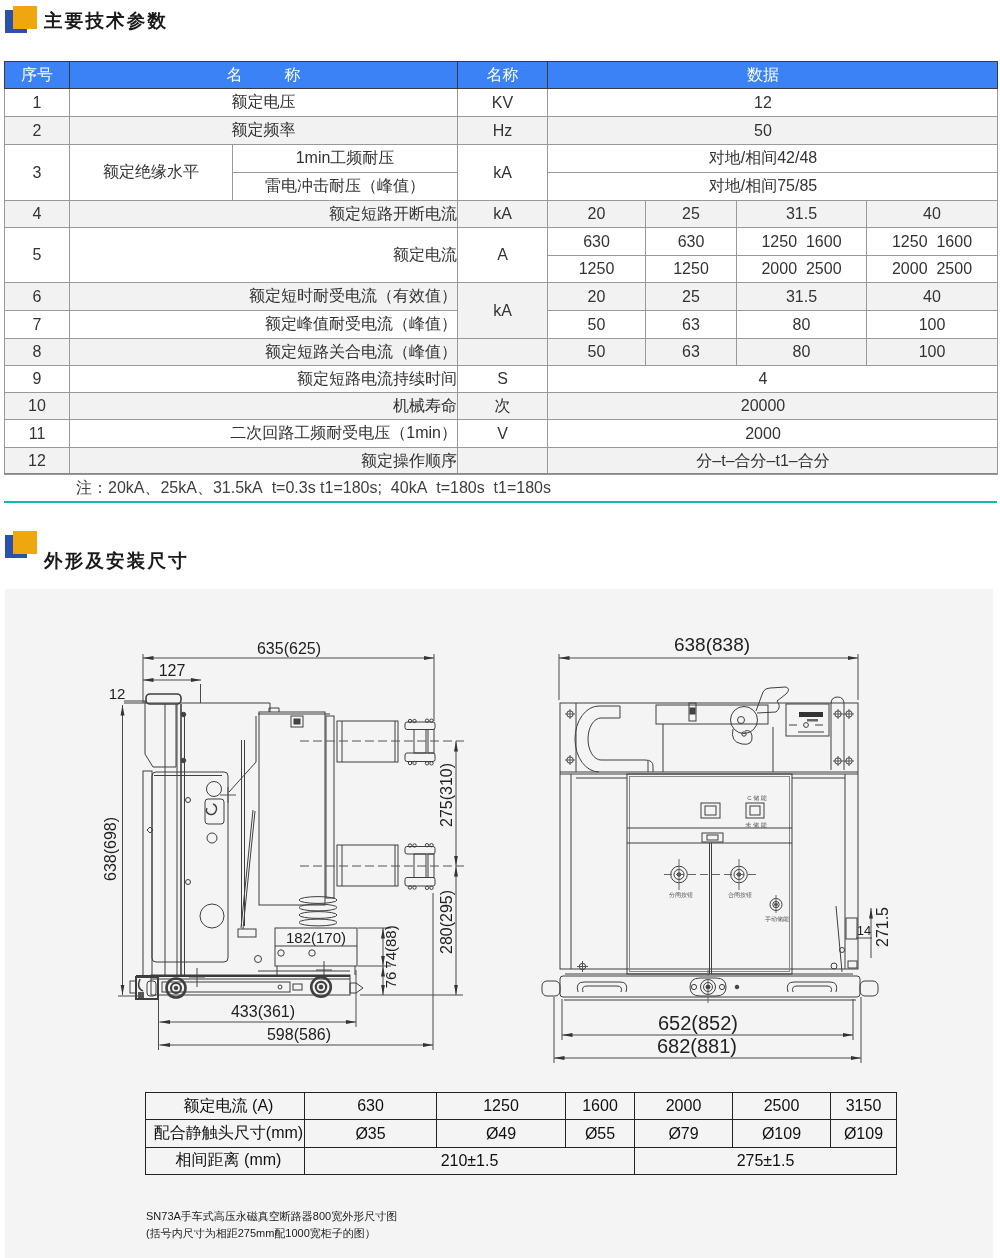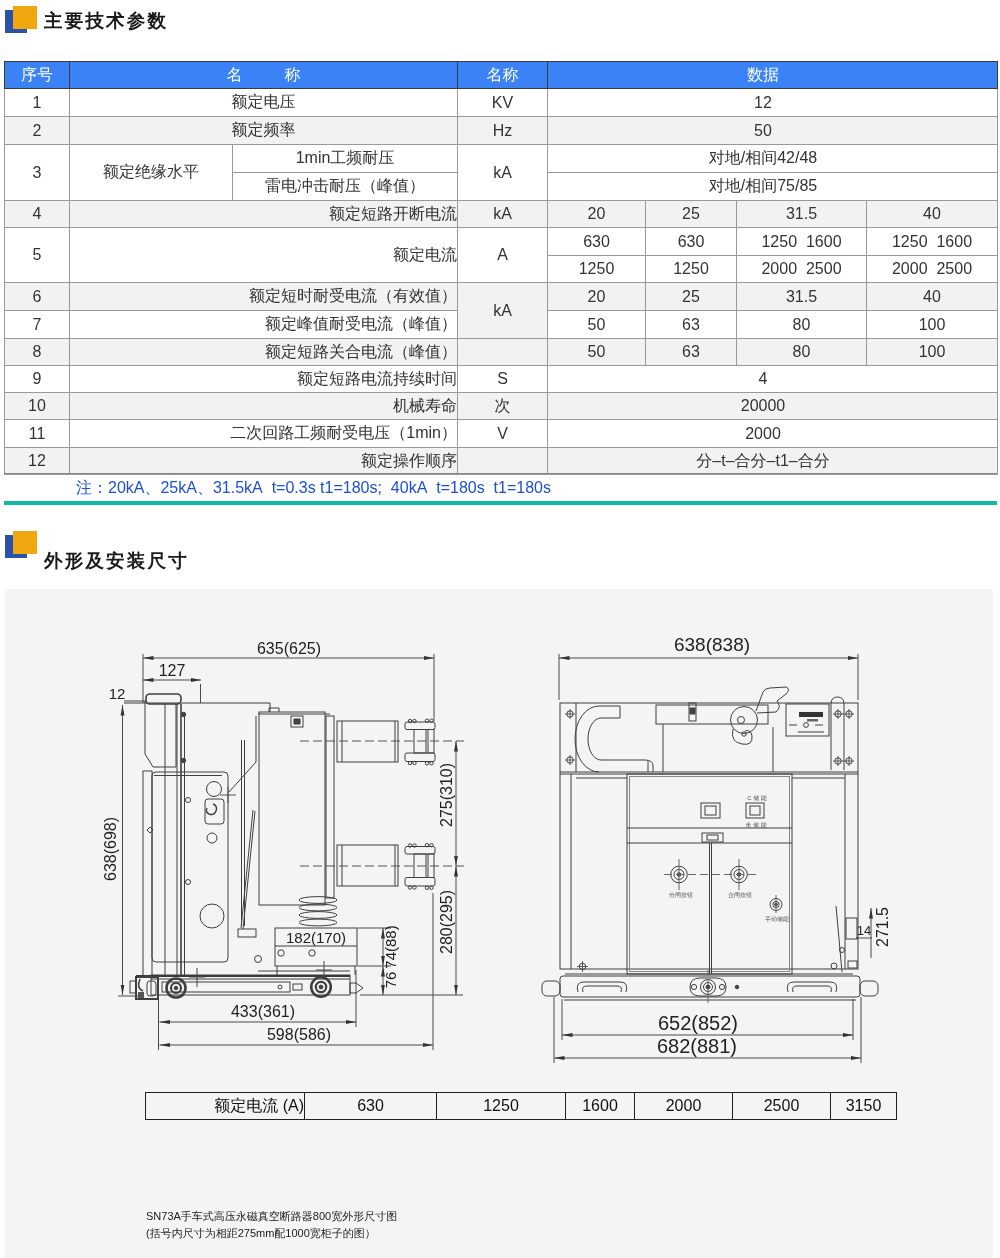--- a/index.html
+++ b/index.html
@@ -8,27 +8,27 @@
 .sq-blue{position:absolute;background:#2a52a8;width:22px;height:23px;}
 .sq-yel{position:absolute;background:#f0a60f;width:24px;height:23px;}
 .sectitle{position:absolute;left:44px;font-size:18.5px;font-weight:bold;color:#1a1a1a;letter-spacing:2.2px;}
 
 #t1{position:absolute;left:4px;top:61px;border-collapse:collapse;table-layout:fixed;width:993px;font-size:16px;color:#333;}
 #t1 td,#t1 th{border:1px solid #999;padding:0;text-align:center;vertical-align:middle;overflow:hidden;white-space:nowrap;font-weight:normal;}
 #t1 th{background:#3b82f6;color:#fff;border-color:#3b3b3b;height:26.4px;}
 #t1 .g{background:#f2f2f2;}
 #t1 .ln{text-align:right;padding-left:31px;}
 #t1 .dr{padding-right:19px;}
-#nt{position:absolute;left:4px;top:473px;width:993px;height:27px;border-top:1px solid #888;border-bottom:4px solid #14b8a6;font-size:16px;color:#1d4ed8;line-height:27px;}
+#nt{position:absolute;left:4px;top:473px;width:993px;height:27px;border-top:1px solid #888;border-bottom:2px solid #14b8a6;font-size:16px;color:#404040;line-height:27px;}
 
 #box{position:absolute;left:5px;top:589px;width:988px;height:669px;background:#f4f4f4;}
 
 #t2{position:absolute;left:145px;top:1092px;border-collapse:collapse;table-layout:fixed;width:751px;font-size:16px;color:#111;}
 #t2 td{border:1.6px solid #222;padding:0;text-align:center;vertical-align:middle;white-space:nowrap;height:26.4px;}
-#t2 .l{text-align:right;padding-left:7px;}
+#t2 .l{text-align:center;padding-left:7px;}
 .cap{position:absolute;left:146px;font-size:11px;color:#1a1a1a;}
 #dwg{position:absolute;left:0;top:0;}
 </style>
 </head>
 <body>
 
 <div class="abs" style="left:0;top:0;width:300px;height:40px;">
   <div class="sq-blue" style="left:5px;top:10px;"></div>
   <div class="sq-yel" style="left:13px;top:6px;"></div>
   <div class="sectitle" style="top:8px;">主要技术参数</div>
@@ -479,16 +479,30 @@
 <tbody>
       <tr>
         <td class="l">额定电流 (A)</td>
         <td>630</td>
         <td>1250</td>
         <td>1600</td>
         <td>2000</td>
         <td>2500</td>
         <td>3150</td>
       </tr>
+<tr>
+        <td class="l">配合静触头尺寸(mm)</td>
+        <td>Ø35</td>
+        <td>Ø49</td>
+        <td>Ø55</td>
+        <td>Ø79</td>
+        <td>Ø109</td>
+        <td>Ø109</td>
+      </tr>
+<tr>
+        <td class="l">相间距离 (mm)</td>
+        <td colspan="3">210±1.5</td>
+        <td colspan="3">275±1.5</td>
+      </tr>
 </tbody>
   </table>
 <div class="cap" style="top:1209px;">SN73A手车式高压永磁真空断路器800宽外形尺寸图</div>
 <div class="cap" style="top:1226px;">(括号内尺寸为相距275mm配1000宽柜子的图）</div>
 
 </body></html>

